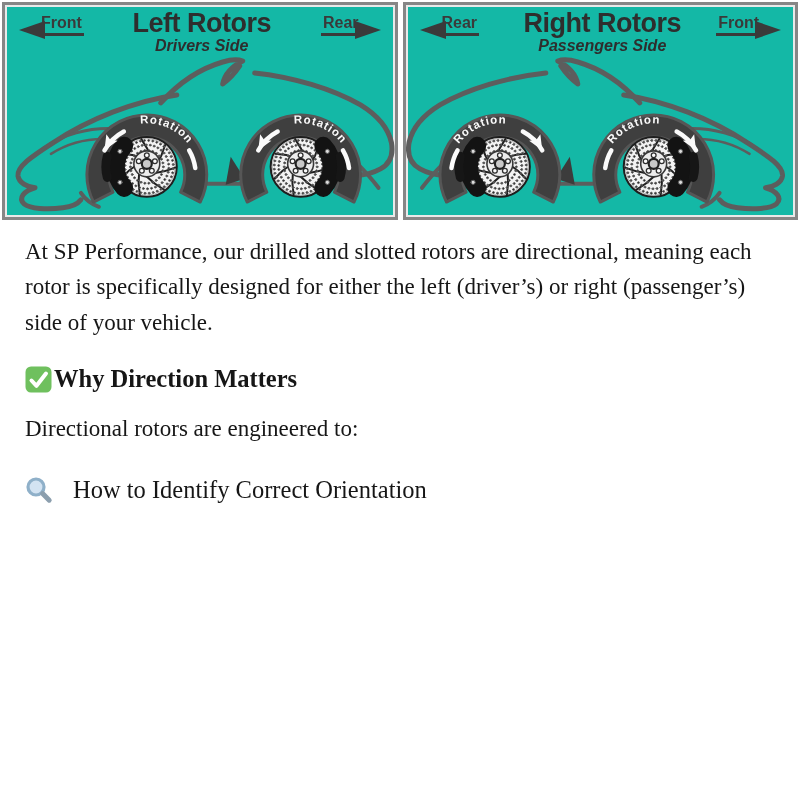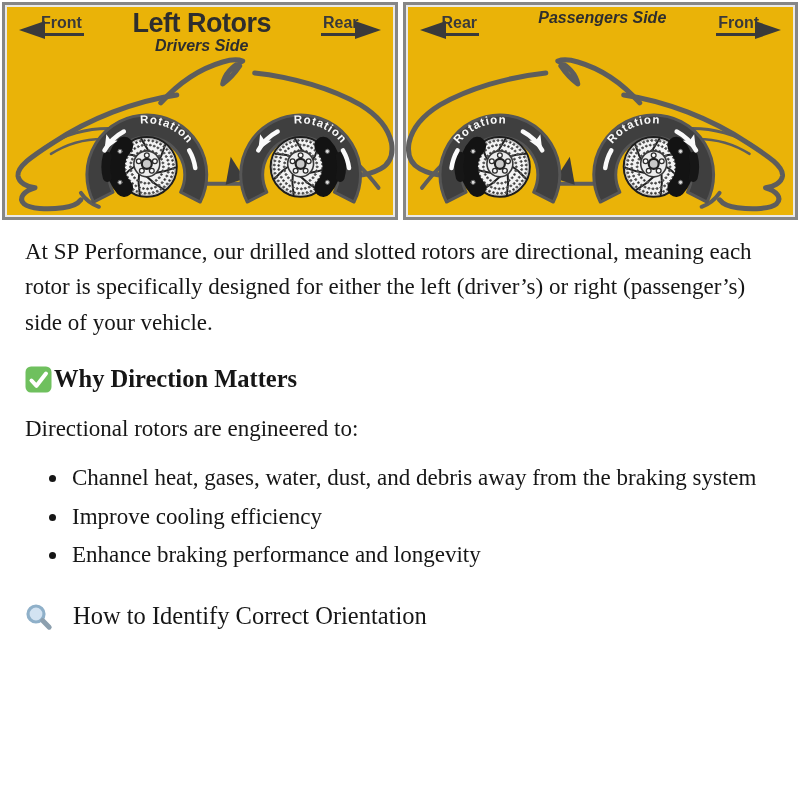--- a/index.html
+++ b/index.html
@@ -1,21 +1,21 @@
 <!DOCTYPE html>
 <html><head>
 <meta charset="utf-8">
 <style>
   html,body{margin:0;padding:0;background:#fff;}
   body{width:800px;font-family:"Liberation Serif",serif;color:#161616;}
 
   
   .panels{display:flex;gap:5px;padding:2px 2px 0 2px;box-sizing:border-box;}
   .panel{flex:1 1 0;border:3px solid #868686;box-shadow:inset 0 0 0 2px #e9e9e9;
-         background:#eab308;box-sizing:border-box;position:relative;overflow:hidden;}
+         background:#14b8a6;box-sizing:border-box;position:relative;overflow:hidden;}
   .panel-header{position:relative;height:52px;}
   .titles{position:absolute;left:4px;right:0;top:4px;text-align:center;
           font-family:"Liberation Sans",sans-serif;color:#2e2e2e;}
   .panel-title{font-size:27px;font-weight:800;line-height:1.05;letter-spacing:-.5px;}
   .panel-subtitle{font-size:16px;font-weight:700;font-style:italic;line-height:1;margin-top:1px;}
   .dir{position:absolute;top:10px;display:inline-flex;align-items:flex-start;
        font-family:"Liberation Sans",sans-serif;}
   .dir-a{left:14px;} .dir-b{right:14px;}
   .dir-text{font-size:16px;font-weight:800;color:#3a3a3a;line-height:1;
             border-bottom:3px solid #3a3a3a;padding:0 2px 2px 2px;}
@@ -325,20 +325,21 @@
       </svg>
   </section>
 
   <section class="panel">
     <div class="panel-header">
       <div class="dir dir-a">
         <span class="tri tri-left"></span>
         <span class="dir-text">Rear</span>
       </div>
       <div class="titles">
+        <div class="panel-title">Right Rotors</div>
         <div class="panel-subtitle">Passengers Side</div>
       </div>
       <div class="dir dir-b">
         <span class="dir-text">Front</span>
         <span class="tri tri-right"></span>
       </div>
     </div>
     <svg class="car-svg" viewBox="0 0 390 160">
         <g fill="none" stroke="#5d5d5d" stroke-linecap="round" stroke-linejoin="round" transform="translate(390,0) scale(-1 1)">
           <path d="M 172 38 C 130 44, 84 62, 48 86 C 26 100, 12 110, 13 119 C 14 126, 22 130, 30 131 C 19 134, 13 141, 19 147 C 25 152, 42 153, 58 151 C 67 150, 73 147, 76 143" stroke-width="5"></path>
@@ -614,25 +615,20 @@
   <div class="h-row h-bold">
     <svg class="emoji-svg" width="27" height="27" viewBox="0 0 27 27">
       <rect x="0.5" y="0.5" width="26" height="26" rx="5.5" fill="#6fc05e"></rect>
       <path d="M 6.5 14.5 L 11.5 19.8 L 21 7.6" fill="none" stroke="#ffffff" stroke-width="4" stroke-linecap="round" stroke-linejoin="round"></path>
     </svg>
     <span class="h-text">Why Direction Matters</span>
   </div>
 
   <p class="lead">Directional rotors are engineered to:</p>
 
-  <ul class="bullets">
-      <li>Channel heat, gases, water, dust, and debris away from the braking system</li>
-      <li>Improve cooling efficiency</li>
-      <li>Enhance braking performance and longevity</li>
-    </ul>
 
   <div class="h-row h-reg">
     <svg class="emoji-svg" width="28" height="28" viewBox="0 0 28 28">
       <circle cx="11" cy="11" r="8" fill="#d3e3f2" stroke="#8fb0c9" stroke-width="3.2"></circle>
       <line x1="17.6" y1="17.6" x2="24.2" y2="24.2" stroke="#8c9fae" stroke-width="5" stroke-linecap="round"></line>
     </svg>
     <span class="h-text">How to Identify Correct Orientation</span>
   </div>
 
 </div>

